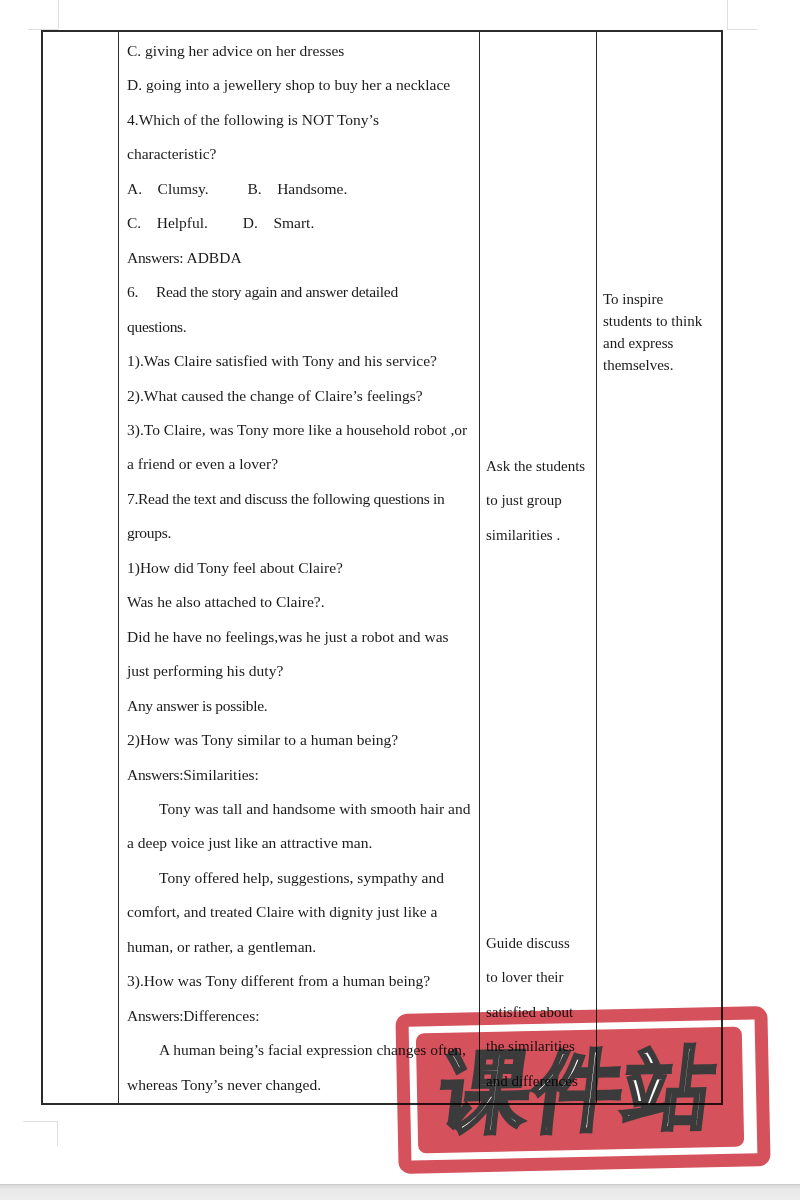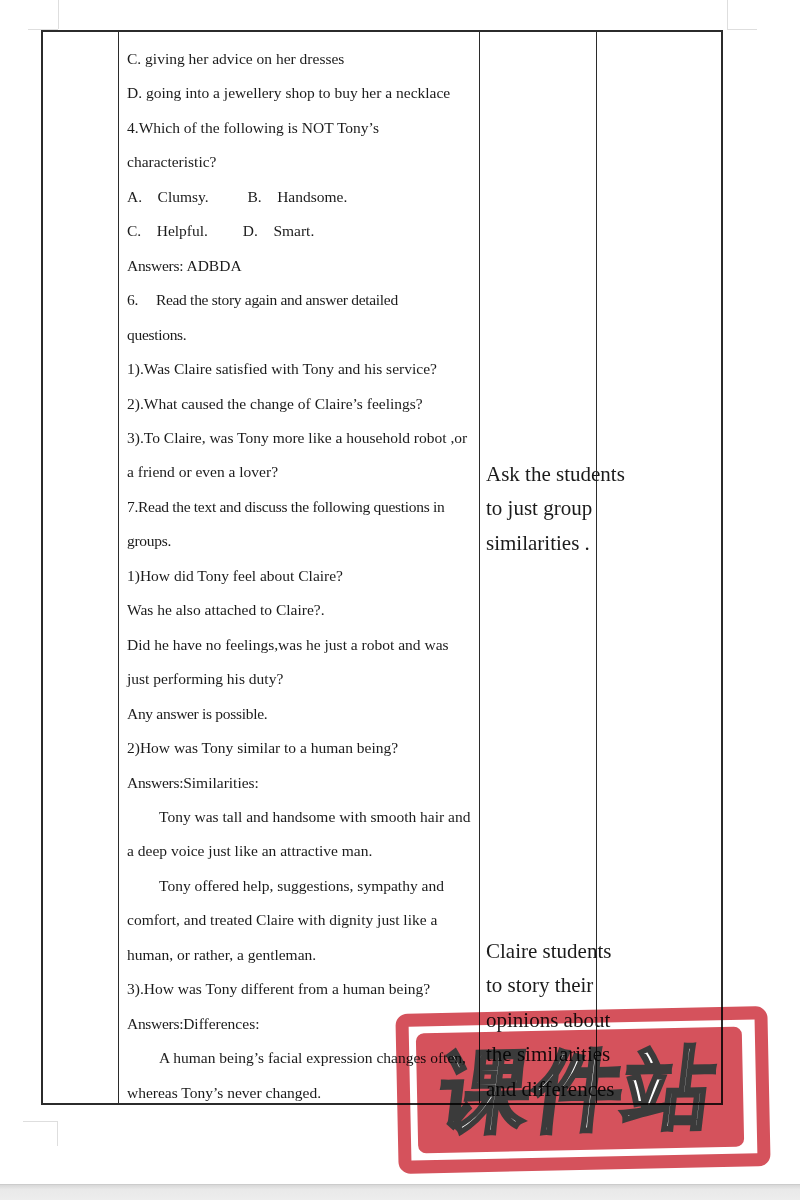--- a/index.html
+++ b/index.html
@@ -8,25 +8,25 @@
 
   
   .mark{position:absolute;background:#dedede;}
 
   
   #doc-table{position:absolute;left:41px;top:30px;width:682px;height:1075px;
              border:2px solid #2b2b2b;box-sizing:border-box;background:transparent;}
   .vdiv{position:absolute;top:0;width:1px;height:100%;background:#2b2b2b;}
 
   
-  .textblock{position:absolute;white-space:pre;font-size:15.5px;line-height:34.45px;margin-top:8px;}
+  .textblock{position:absolute;white-space:pre;font-size:15.5px;line-height:34.45px;}
   .tl{display:block;}
   .b{font-weight:normal;letter-spacing:-0.3px;}
   #purpose-block{font-size:15px;line-height:22px;}
-  #method-block-1,#method-block-2{font-size:21px;}
+  #method-block-1,#method-block-2{font-size:15px;}
 
   
   #stamp{position:absolute;left:397px;top:1010px;width:372px;height:160px;
          mix-blend-mode:multiply;transform:rotate(-1.2deg);z-index:5;}
   #stamp-frame{position:absolute;left:0;top:0;right:0;bottom:0;
                border:13px solid #d5525c;border-radius:12px;box-sizing:border-box;}
   #stamp-fill{position:absolute;left:20px;top:20px;right:26px;bottom:20px;
               background:#d5525c;border-radius:8px;}
   #stamp-text{position:absolute;left:20px;top:14px;right:26px;bottom:14px;
               display:flex;align-items:center;justify-content:center;
@@ -53,22 +53,23 @@
 
   <div id="doc-table">
     <div class="vdiv" style="left:75px;"></div>
     <div class="vdiv" style="left:436px;"></div>
     <div class="vdiv" style="left:553px;"></div>
   </div>
 
   <div id="main-lines" class="textblock" style="left:127px;top:34px;width:350px;"><div class="tl"><span>C. giving her advice on her dresses</span></div><div class="tl"><span>D. going into a jewellery shop to buy her a necklace</span></div><div class="tl"><span>4.Which of the following is NOT Tony’s</span></div><div class="tl"><span>characteristic?</span></div><div class="tl"><span>A.    Clumsy.          B.    Handsome.</span></div><div class="tl"><span>C.    Helpful.         D.    Smart.</span></div><div class="tl"><span class="b">Answers</span><span>: ADBDA</span></div><div class="tl"><span class="b">6.     Read the story again and answer detailed</span></div><div class="tl"><span class="b">questions.</span></div><div class="tl"><span>1).Was Claire satisfied with Tony and his service?</span></div><div class="tl"><span>2).What caused the change of Claire’s feelings?</span></div><div class="tl"><span>3).To Claire, was Tony more like a household robot ,or</span></div><div class="tl"><span>a friend or even a lover?</span></div><div class="tl"><span class="b">7.Read the text and discuss the following questions in</span></div><div class="tl"><span class="b">groups.</span></div><div class="tl"><span>1)How did Tony feel about Claire?</span></div><div class="tl"><span>Was he also attached to Claire?.</span></div><div class="tl"><span>Did he have no feelings,was he just a robot and was</span></div><div class="tl"><span>just performing his duty?</span></div><div class="tl"><span class="b">Any answer is possible.</span></div><div class="tl"><span>2)How was Tony similar to a human being?</span></div><div class="tl"><span class="b">Answers:</span><span>Similarities:</span></div><div class="tl" style="padding-left: 32px;"><span>Tony was tall and handsome with smooth hair and</span></div><div class="tl"><span>a deep voice just like an attractive man.</span></div><div class="tl" style="padding-left: 32px;"><span>Tony offered help, suggestions, sympathy and</span></div><div class="tl"><span>comfort, and treated Claire with dignity just like a</span></div><div class="tl"><span>human, or rather, a gentleman.</span></div><div class="tl"><span>3).How was Tony different from a human being?</span></div><div class="tl"><span class="b">Answers:</span><span>Differences:</span></div><div class="tl" style="padding-left: 32px;"><span>A human being’s facial expression changes often,</span></div><div class="tl"><span>whereas Tony’s never changed.</span></div></div>
 
   <div id="method-block-1" class="textblock" style="left:486px;top:449px;width:108px;"><div class="tl"><span>Ask the students</span></div><div class="tl"><span>to just group</span></div><div class="tl"><span>similarities .</span></div></div>
-  <div id="method-block-2" class="textblock" style="left:486px;top:926px;width:108px;"><div class="tl"><span>Claire students</span></div><div class="tl"><span>to story their</span></div><div class="tl"><span>opinions about</span></div><div class="tl"><span>the similarities</span></div><div class="tl"><span>and differences</span></div></div>
+  <div id="method-block-2" class="textblock" style="left:486px;top:926px;width:108px;"><div class="tl"><span>Guide discuss</span></div><div class="tl"><span>to lover their</span></div><div class="tl"><span>satisfied about</span></div><div class="tl"><span>the similarities</span></div><div class="tl"><span>and differences</span></div></div>
 
+  <div id="purpose-block" class="textblock" style="left:603px;top:288px;width:118px;"><div class="tl"><span>To inspire</span></div><div class="tl"><span>students to think</span></div><div class="tl"><span>and express</span></div><div class="tl"><span>themselves.</span></div></div>
 
   <div id="stamp">
     <div id="stamp-frame" style="border-color: rgb(213, 82, 92);"></div>
     <div id="stamp-fill" style="background: rgb(213, 82, 92);"></div>
     <div id="stamp-text">课件站</div>
   </div>
 
   <div id="bottom-strip"></div>
 
 </div>

